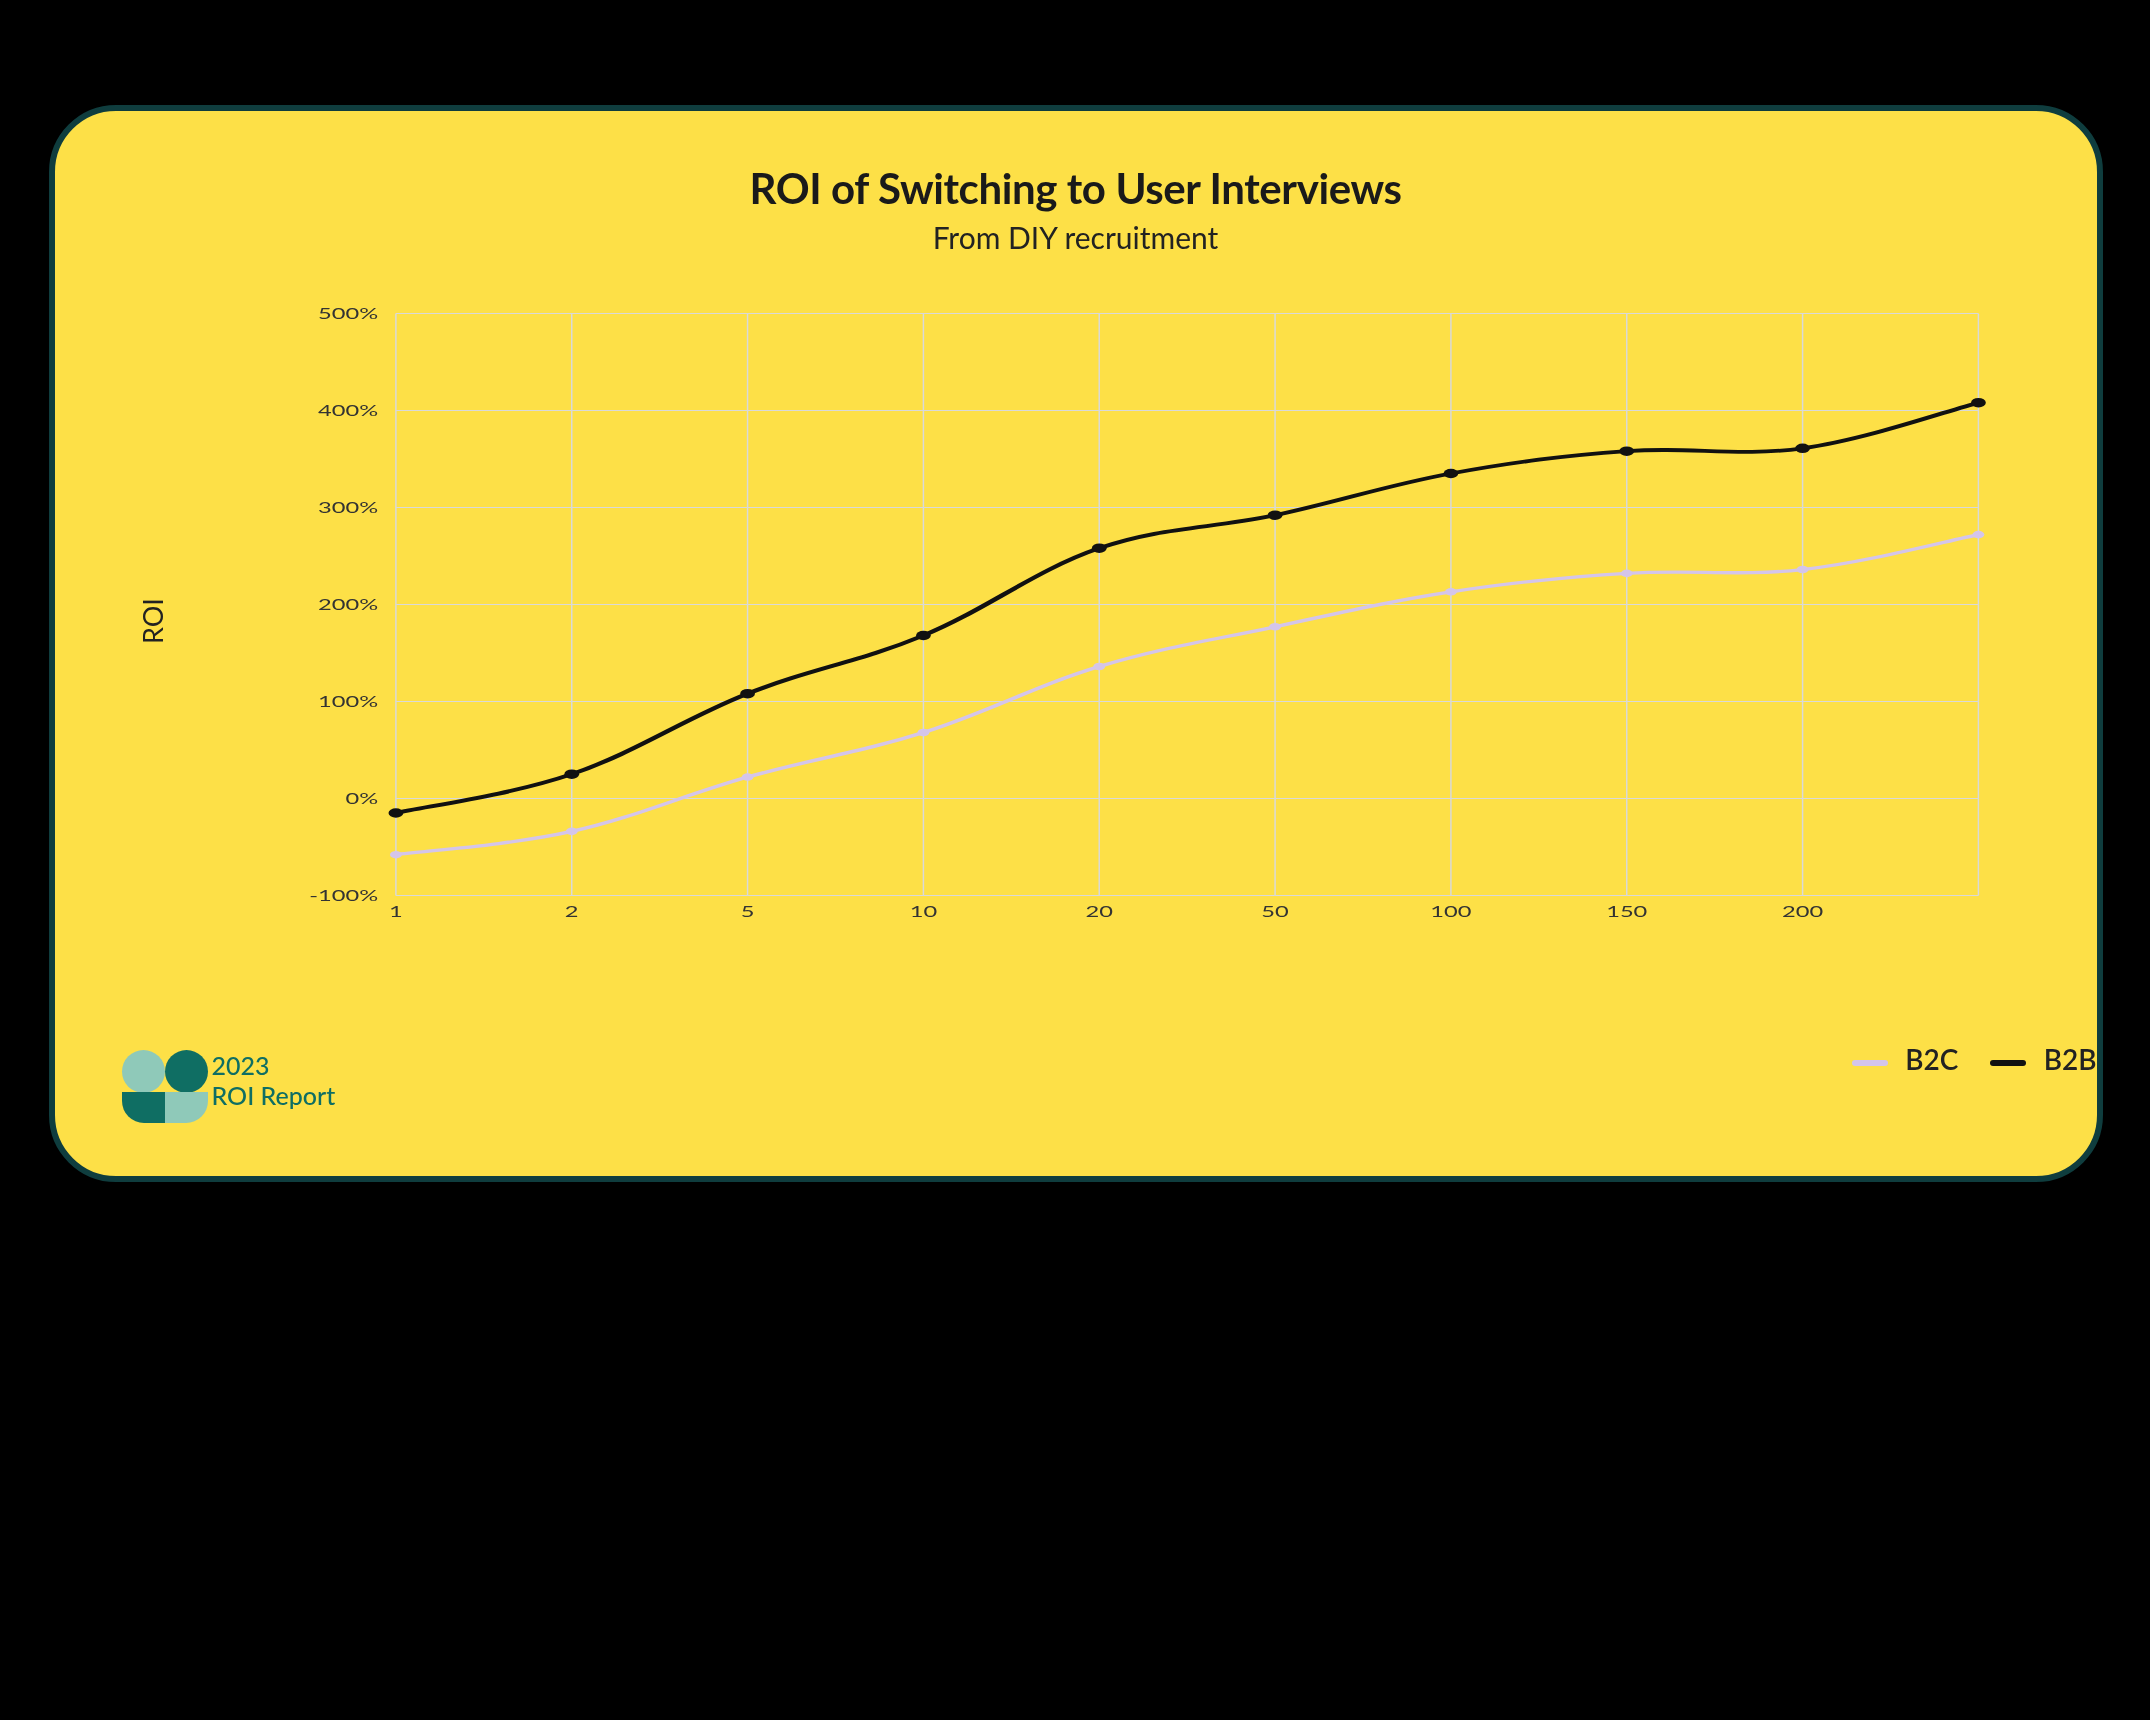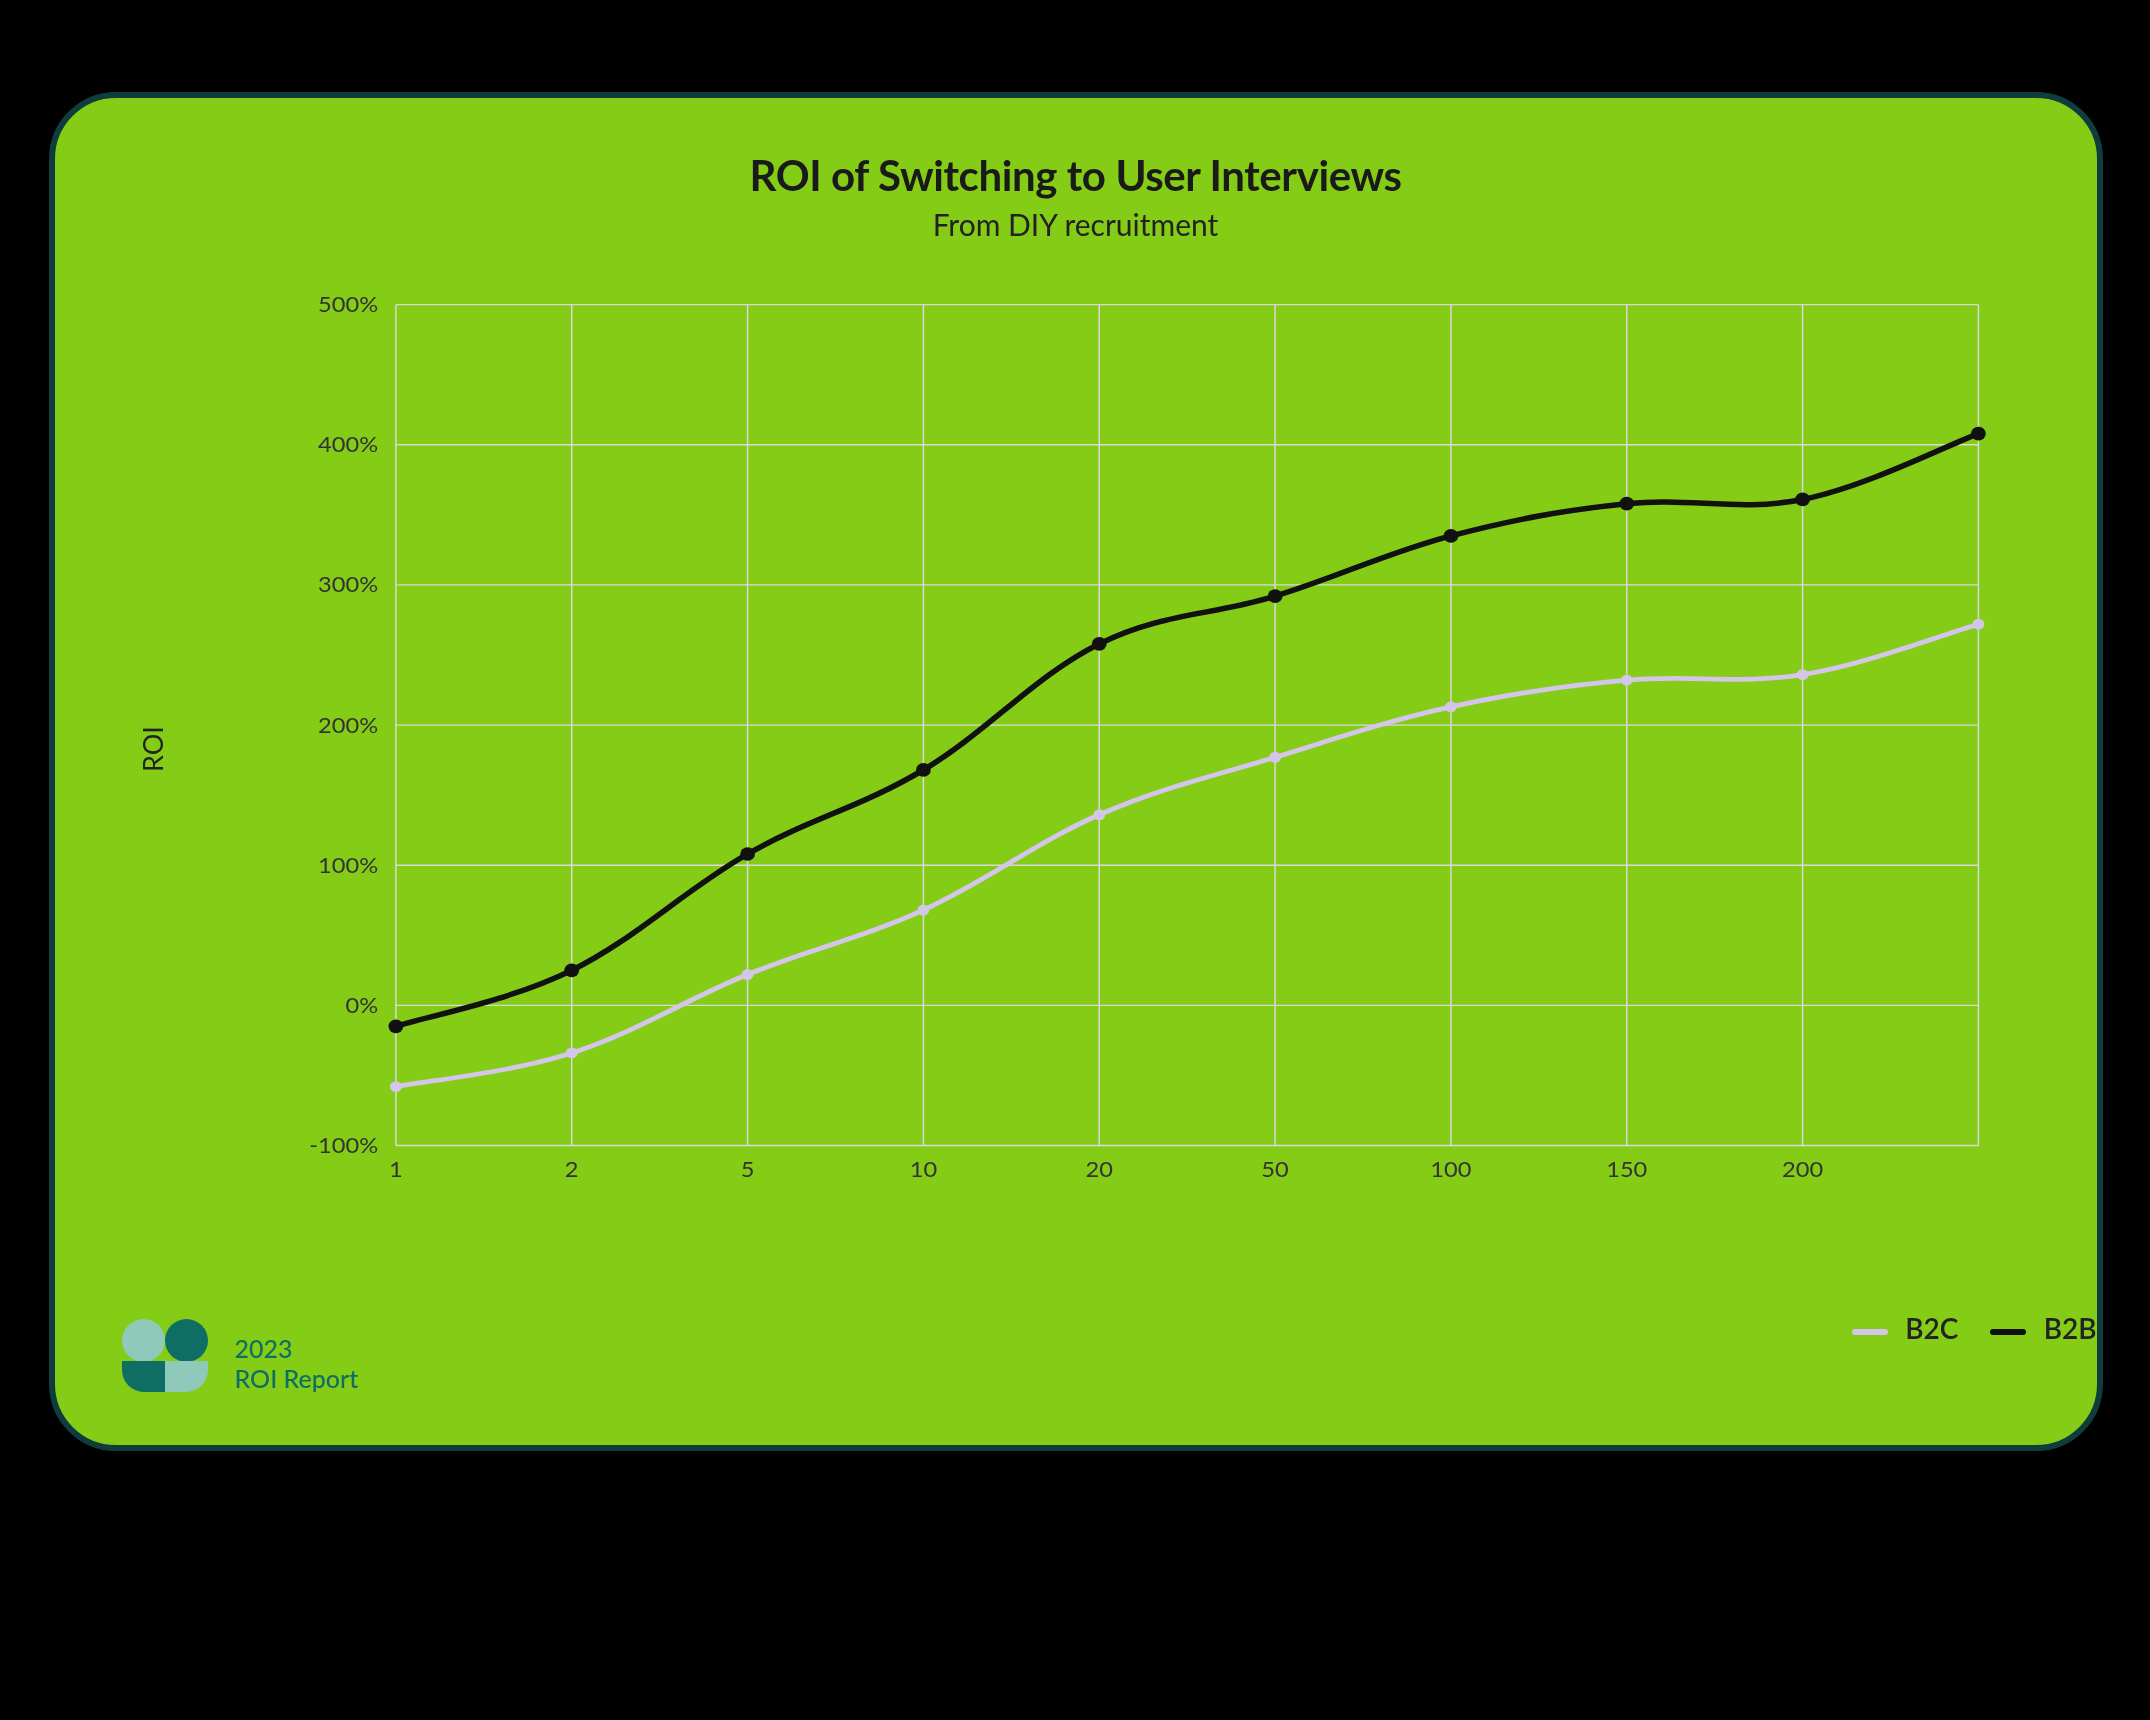--- a/index.html
+++ b/index.html
@@ -14,24 +14,24 @@
   .stage {
     width: 2151px;
     height: 1721px;
     background: #000;
     position: relative;
     box-sizing: border-box;
     padding: 89px 45px 193px 45px;
   }
   .card {
     position: relative;
-    margin: 3px auto;
+    margin: 16px auto;
     width: 2054px;
-    height: 1359px;
-    background: #84cc16;
+    height: 1077px;
+    background: #fde047;
     border: 6px solid #0f3d3e;
     border-radius: 67px;
     box-sizing: border-box;
     box-shadow: 13.4px 13.4px 0 0 #000;
   }
   .chart-title {
     text-align: center;
     font-weight: 700;
     font-size: 42px;
     margin-top: 52px;
@@ -96,22 +96,22 @@
     transform: translateY(-50%) rotate(-90deg);
     transform-origin: left center;
     font-size: 27px;
     color: #222;
   }
   .brand {
     position: absolute;
     left: 67px;
     bottom: 52px;
     display: flex;
-    align-items: flex-end;
-    gap: 24px;
+    align-items: flex-start;
+    gap: 1px;
   }
   .brand .logo {
     width: 89px;
     height: 74px;
     position: relative;
   }
   .brand .logo .c1,
   .brand .logo .c2 {
     position: absolute;
     width: 43px; height: 43px;

